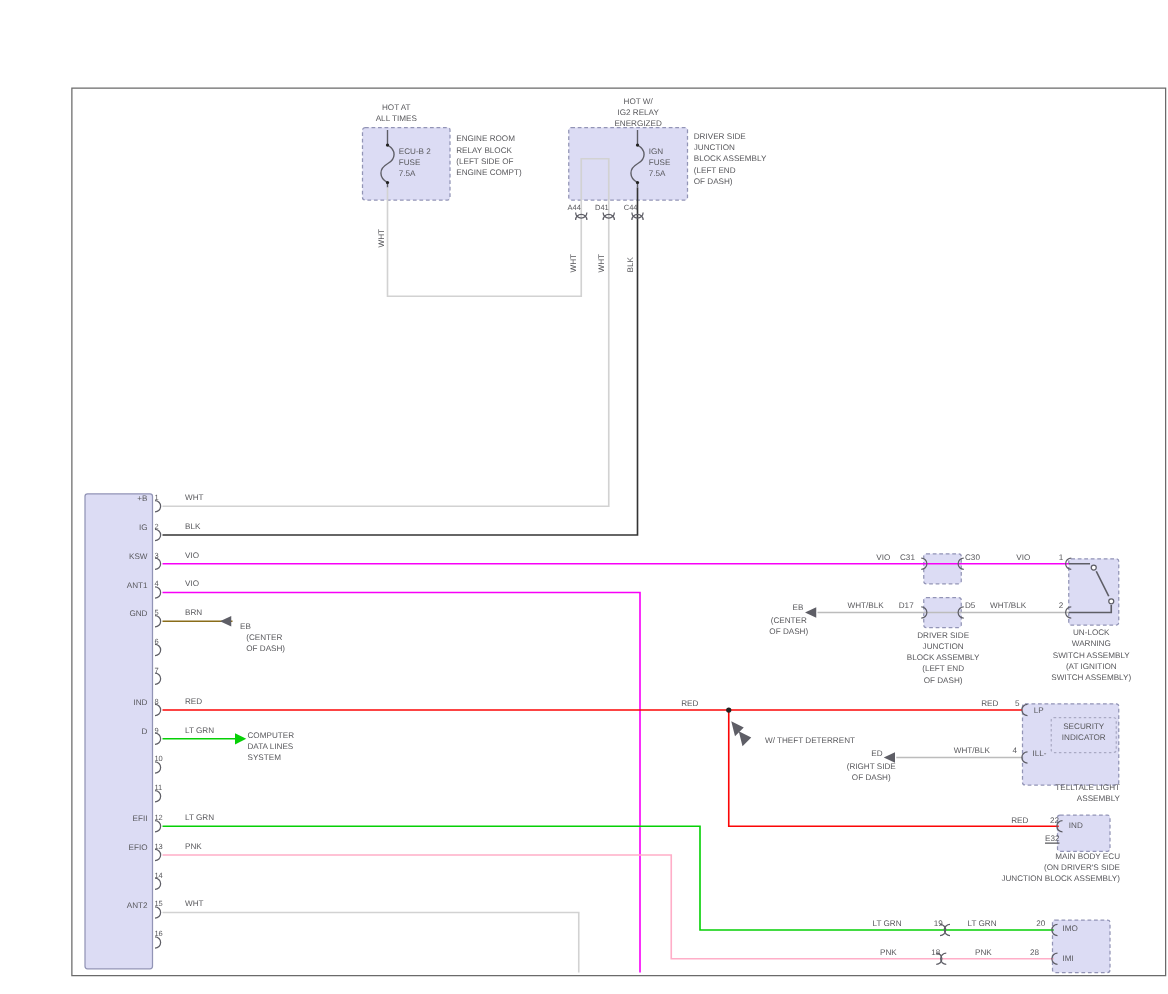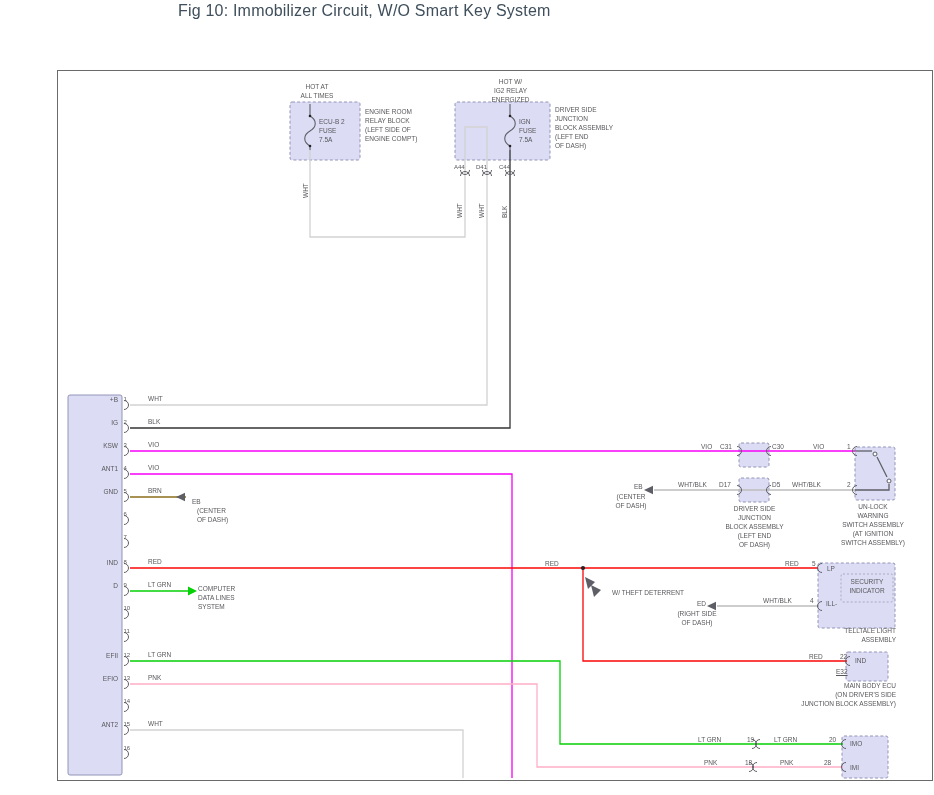--- a/index.html
+++ b/index.html
@@ -22,21 +22,20 @@
   .arc{fill:none;stroke:var(--c-sym);stroke-width:1;}
   .gnd{fill:var(--c-sym);}
   .fuse{fill:none;stroke:var(--c-sym);stroke-width:1.1;}
   .ring{fill:#fff;stroke:var(--c-sym);stroke-width:1;}
   .dot{fill:#222;}
 </style>
 </head>
 <body>
 
 <div id="page">
-  <div id="title">Fig 10: Immobilizer Circuit, W/O Smart Key System</div>
   <div id="frame"></div>
   <svg id="svg" width="934" height="795" viewBox="0 0 934 795">
       <rect x="290" y="102" width="70" height="58" rx="2" class="bx dash"></rect>
       <rect x="455" y="102" width="95" height="58" rx="2" class="bx dash"></rect>
       <rect x="68" y="395" width="54" height="380" rx="2" class="bx solid"></rect>
       <rect x="739" y="443" width="30" height="24" rx="2" class="bx dash"></rect>
       <rect x="739" y="478" width="30" height="24" rx="2" class="bx dash"></rect>
       <rect x="855" y="447" width="40" height="53" rx="2" class="bx dash"></rect>
       <rect x="818" y="563" width="77" height="65" rx="2" class="bx dash"></rect>
       <rect x="841" y="574" width="52" height="28" rx="2" class="bx nf"></rect>

